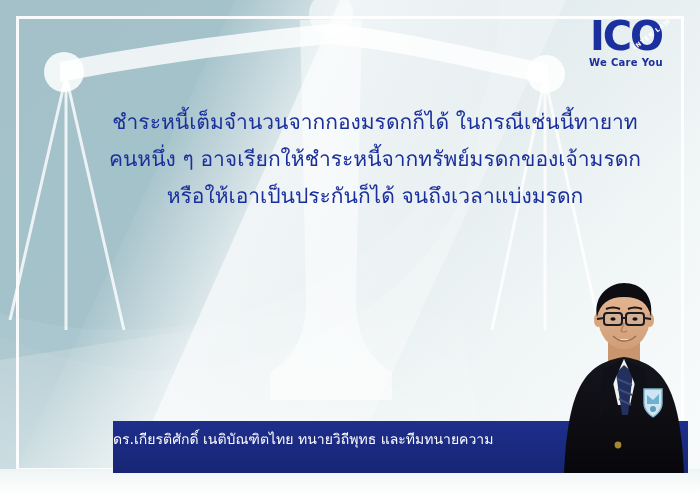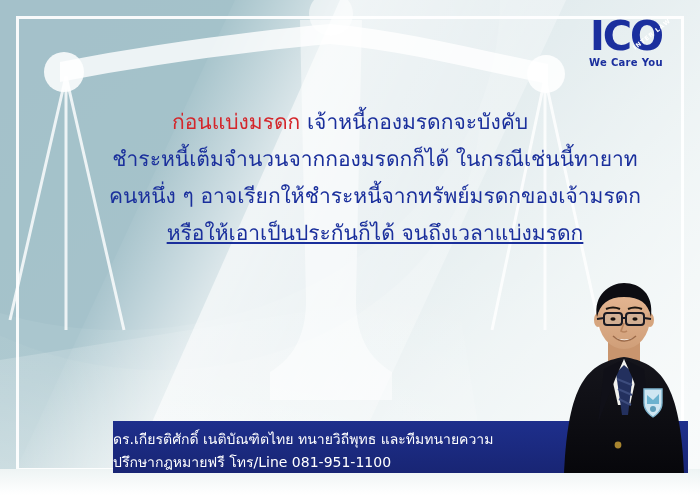--- a/index.html
+++ b/index.html
@@ -87,21 +87,21 @@
   
   .quote{
     position:absolute;left:40px;top:104px;width:620px;
     text-align:center;
   }
   .qline{
     font-size:21px;line-height:37px;color:#1a2f9c;
     white-space:nowrap;font-weight:400;
   }
   .qline.l2,.qline.l3,.qline.l4{text-align:center;padding-left:50px;}
-  .qline.l4{padding-left:50px;text-decoration:underline;}
+  .qline.l4{padding-left:50px;}
   .hl{color:#d4262b;}
 
   
   .banner{
     position:absolute;left:113px;top:421px;width:575px;height:52px;
     background:linear-gradient(180deg,#1e2f8c,#182574);
     color:#ffffff;
     text-align:left;
     padding-top:7px;box-sizing:border-box;
   }
@@ -154,31 +154,27 @@
 
   <div class="logo">
     <div class="logo-mark">
       <span>ICO</span>
       <span class="logo-inter">INTER LAW</span>
     </div>
     <div class="logo-tag">We Care You</div>
   </div>
 
   <div class="quote">
-    <div class="qline l1">
-      <span class="hl">ก่อนแบ่งมรดก</span><span> เจ้าหนี้กองมรดกจะบังคับ</span>
-    </div>
     <div class="qline l2">ชำระหนี้เต็มจำนวนจากกองมรดกก็ได้ ในกรณีเช่นนี้ทายาท</div>
     <div class="qline l3">คนหนึ่ง ๆ อาจเรียกให้ชำระหนี้จากทรัพย์มรดกของเจ้ามรดก</div>
     <div class="qline l4">หรือให้เอาเป็นประกันก็ได้ จนถึงเวลาแบ่งมรดก</div>
   </div>
 
   <div class="banner">
     <div class="banner-line">ดร.เกียรติศักดิ์ เนติบัณฑิตไทย ทนายวิถีพุทธ และทีมทนายความ</div>
-    <div class="banner-line">ปรึกษากฎหมายฟรี โทร/Line 081-951-1100</div>
   </div>
 
   <div class="portrait">
     <svg viewBox="0 0 128 200" width="128" height="200" preserveAspectRatio="none">
       <defs>
         <linearGradient id="suitg" x1="0" y1="0" x2="0" y2="1">
           <stop offset="0%" stop-color="#15151c"></stop>
           <stop offset="100%" stop-color="#07070b"></stop>
         </linearGradient>
         <linearGradient id="skin" x1="0" y1="0" x2="0" y2="1">

